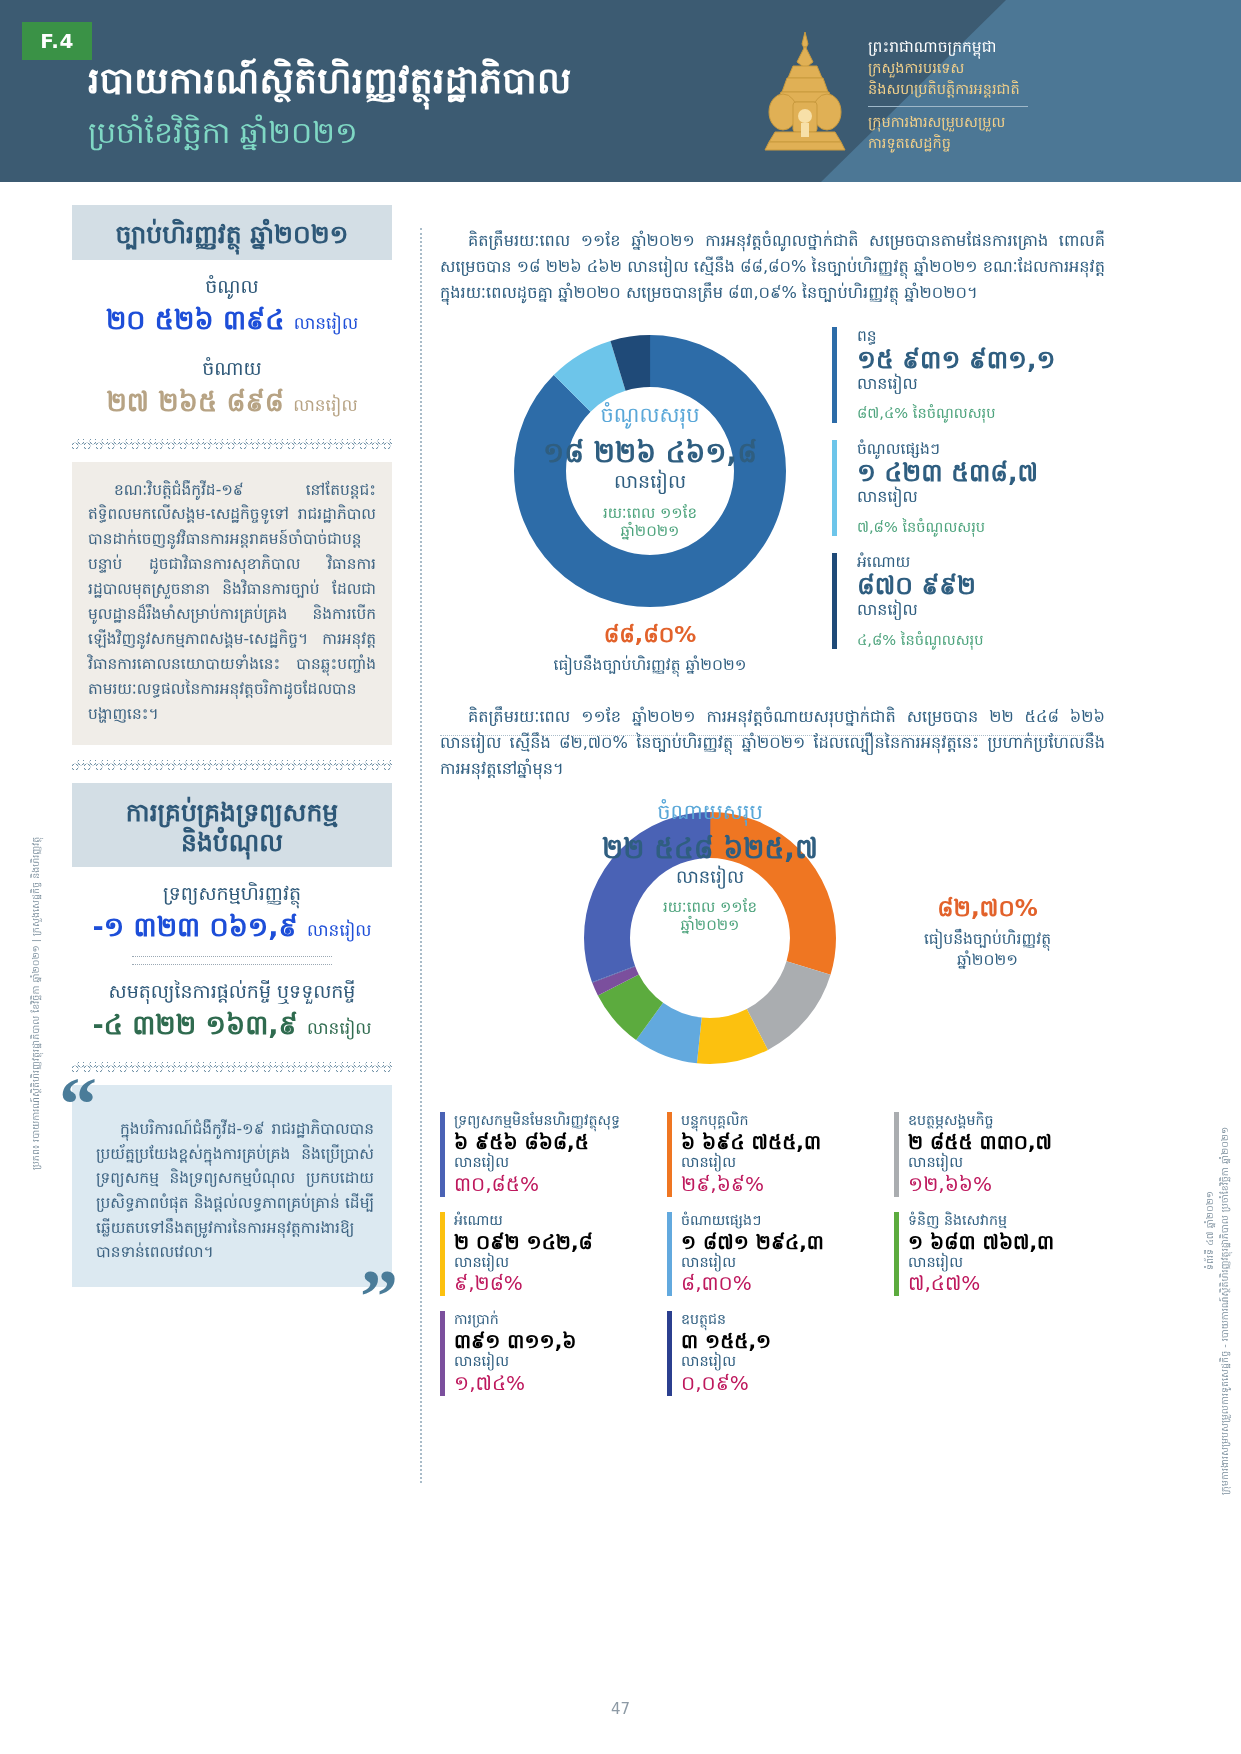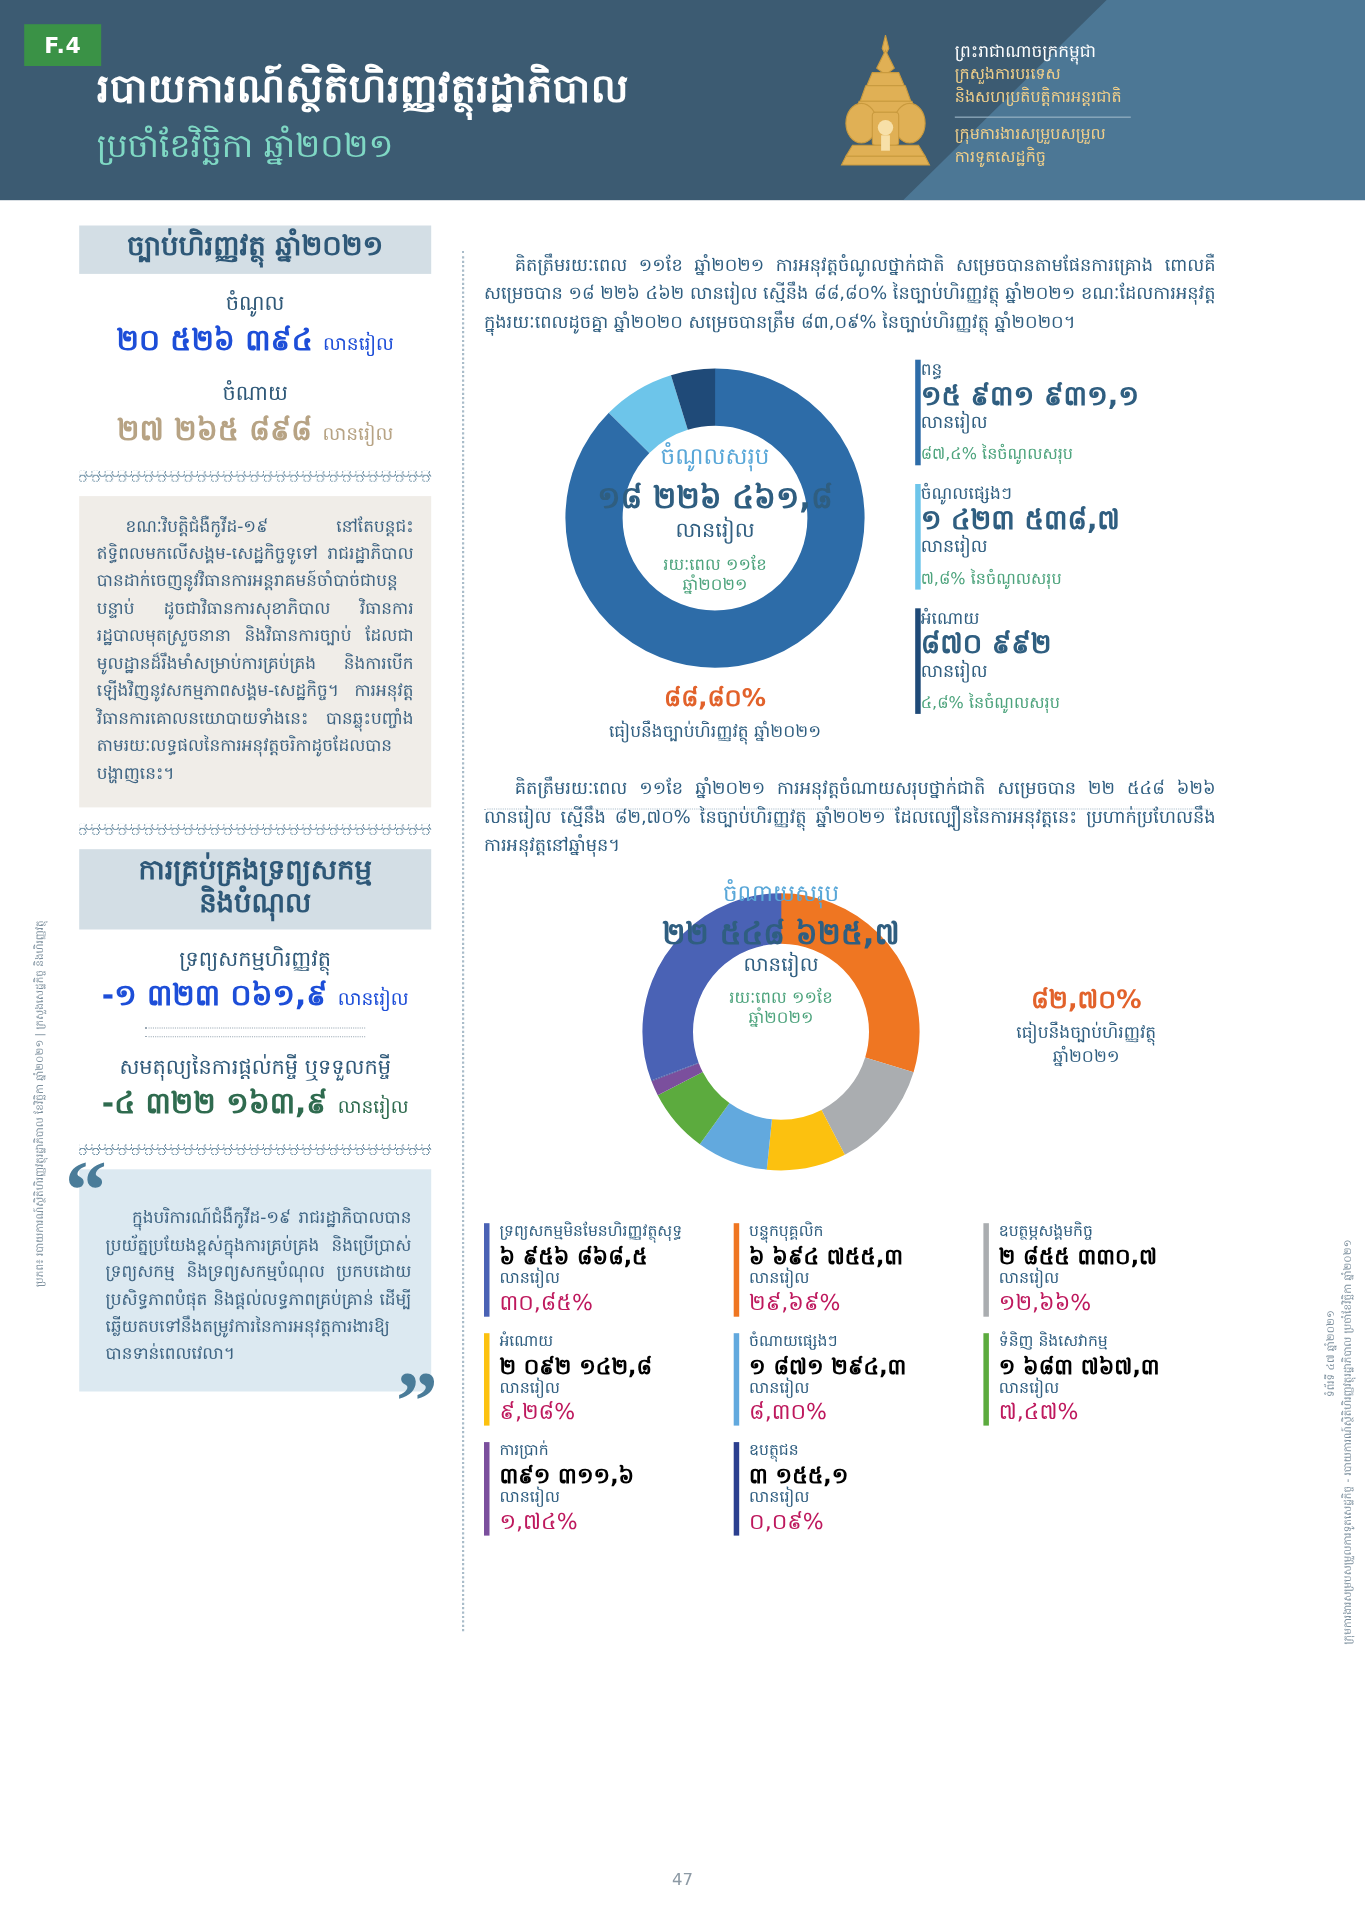--- a/index.html
+++ b/index.html
@@ -50,21 +50,21 @@
   .ministry hr{
     border:none; border-top:1px solid #9fb8c9; margin:5px 0 5px 0; width:160px;
   }
 
   
   .left-col{ position:absolute; left:72px; top:205px; width:320px; }
 
   .panel-head{
     background:#d3dee5; color:#2e5878;
     font-size:25px; font-weight:600; text-align:center;
-    padding:4px 6px 10px 6px; line-height:1.18;
+    padding:15px 6px 10px 6px; line-height:1.18;
   }
   .kv{ text-align:center; margin-top:14px; }
   .kv .lbl{ font-size:19px; color:#2e5878; }
   .kv .val{ font-size:27px; font-weight:700; margin-top:1px; }
   .kv .unit{ font-size:17px; font-weight:400; }
   .blue-val{ color:#1d4ed8; }
   .green-val{ color:#2f6b4f; }
   .tan-val{ color:#b7a384; }
 
   .wavy{
@@ -131,21 +131,21 @@
 
   .pct-under{
     position:absolute; left:42px; top:300px; width:336px; text-align:center;
   }
   .pct-under .p1{ font-size:22px; color:#e2622b; font-weight:600; }
   .pct-under .p2{ font-size:15.5px; color:#2f5e80; margin-top:2px; }
 
   
   .legend-col{ position:absolute; left:392px; top:6px; width:268px; }
   .leg-item{
-    border-left:5px solid #2d6ca8; padding-left:0; margin-bottom:17px;
+    border-left:5px solid #2d6ca8; padding-left:20px; margin-bottom:17px;
   }
   .leg-name{ font-size:15.5px; color:#2f5e80; line-height:1.2;}
   .leg-val{ font-size:25px; font-weight:700; color:#2f5e80; line-height:1.12; margin-top:1px;}
   .leg-unit{ font-size:16px; color:#2f5e80; line-height:1.2;}
   .leg-pct{ font-size:14.6px; color:#4ca37c; line-height:1.25; margin-top:11px;}
 
   
   .donut2-wrap{ position:relative; height:300px; margin-top:16px; }
   .donut2-svg{ position:absolute; left:130px; top:0; }
   .donut2-center{

